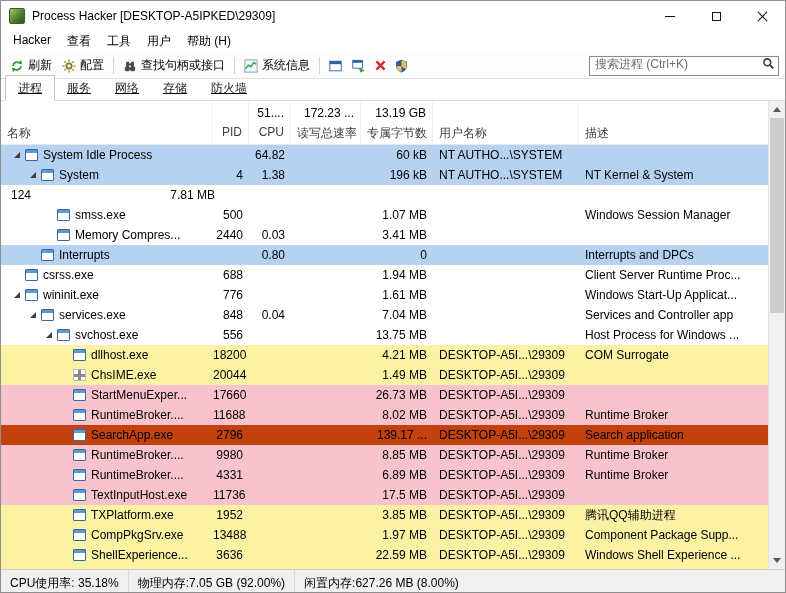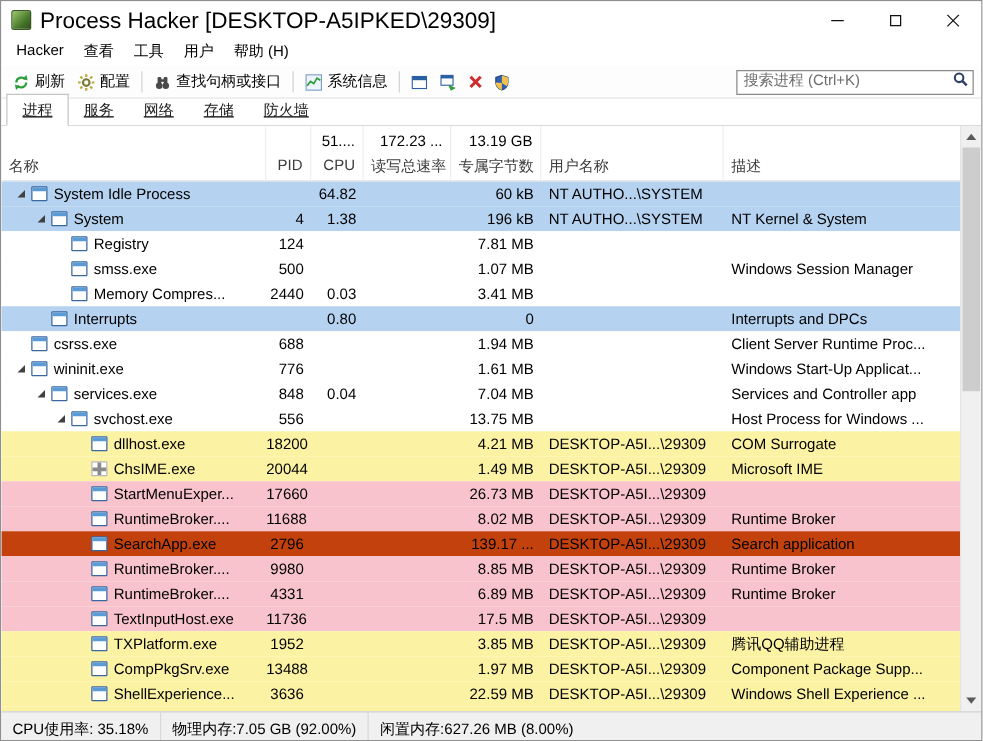--- a/index.html
+++ b/index.html
@@ -4,21 +4,21 @@
 <style>
   * { box-sizing: border-box; margin: 0; padding: 0; }
   html,body { background:#d4d4d4; }
   body { font-family: "Liberation Sans", sans-serif; font-size:12px; color:#000; }
   .window { width:786px; height:593px; background:#fff; border:1px solid #8f8f8f; display:flex; flex-direction:column; overflow:hidden; }
 
   
   .titlebar { height:30px; flex:none; display:flex; align-items:center; background:#fff; }
   .app-logo { width:16px; height:16px; margin-left:8px; flex:none; border:1px solid #3c5a23;
               background:linear-gradient(135deg,#9dc96a,#4a7a2e 60%,#2f4f1d); border-radius:2px; }
-  .title-text { margin-left:7px; font-size:18px; color:#000; white-space:nowrap; }
+  .title-text { margin-left:7px; font-size:12px; color:#000; white-space:nowrap; }
   .tb-spacer { flex:1; }
   .win-btn { width:46px; height:30px; display:flex; align-items:center; justify-content:center; flex:none; }
   .g-min { width:10px; height:1px; background:#111; }
   .g-max { width:9px; height:9px; border:1px solid #111; }
   .g-close { position:relative; width:11px; height:11px; }
   .g-close::before,.g-close::after { content:""; position:absolute; left:-1px; top:5px; width:13px; height:1px; background:#111; }
   .g-close::before { transform:rotate(45deg); }
   .g-close::after  { transform:rotate(-45deg); }
 
   
@@ -272,30 +272,20 @@
       <span class="name-label">System</span>
     </div>
     <div class="cell c-pid">4</div>
     <div class="cell c-cpu">1.38</div>
     <div class="cell c-io"></div>
     <div class="cell c-priv">196 kB</div>
     <div class="cell c-user">NT AUTHO...\SYSTEM</div>
     <div class="cell c-desc">NT Kernel &amp; System</div>
   </div>
           <div class="prow rc-none">
-    <div class="cell c-name">
-      <span class="tree-indent" style="width: 40px;"></span>
-      <span class="twisty" style="visibility: hidden;">
-        <svg width="8" height="8" viewBox="0 0 8 8">
-                  <polygon points="7,1 7,7 1,7" fill="#404040"></polygon>
-                </svg>
-      </span>
-      <span class="proc-icon"></span>
-      <span class="name-label">Registry</span>
-    </div>
     <div class="cell c-pid">124</div>
     <div class="cell c-cpu"></div>
     <div class="cell c-io"></div>
     <div class="cell c-priv">7.81 MB</div>
     <div class="cell c-user"></div>
     <div class="cell c-desc"></div>
   </div>
           <div class="prow rc-none">
     <div class="cell c-name">
       <span class="tree-indent" style="width: 40px;"></span>
@@ -449,21 +439,20 @@
                 </svg>
       </span>
       <span class="proc-icon ime"></span>
       <span class="name-label">ChsIME.exe</span>
     </div>
     <div class="cell c-pid">20044</div>
     <div class="cell c-cpu"></div>
     <div class="cell c-io"></div>
     <div class="cell c-priv">1.49 MB</div>
     <div class="cell c-user">DESKTOP-A5I...\29309</div>
-    <div class="cell c-desc">Microsoft IME</div>
   </div>
           <div class="prow rc-immersive">
     <div class="cell c-name">
       <span class="tree-indent" style="width: 56px;"></span>
       <span class="twisty" style="visibility: hidden;">
         <svg width="8" height="8" viewBox="0 0 8 8">
                   <polygon points="7,1 7,7 1,7" fill="#404040"></polygon>
                 </svg>
       </span>
       <span class="proc-icon"></span>

